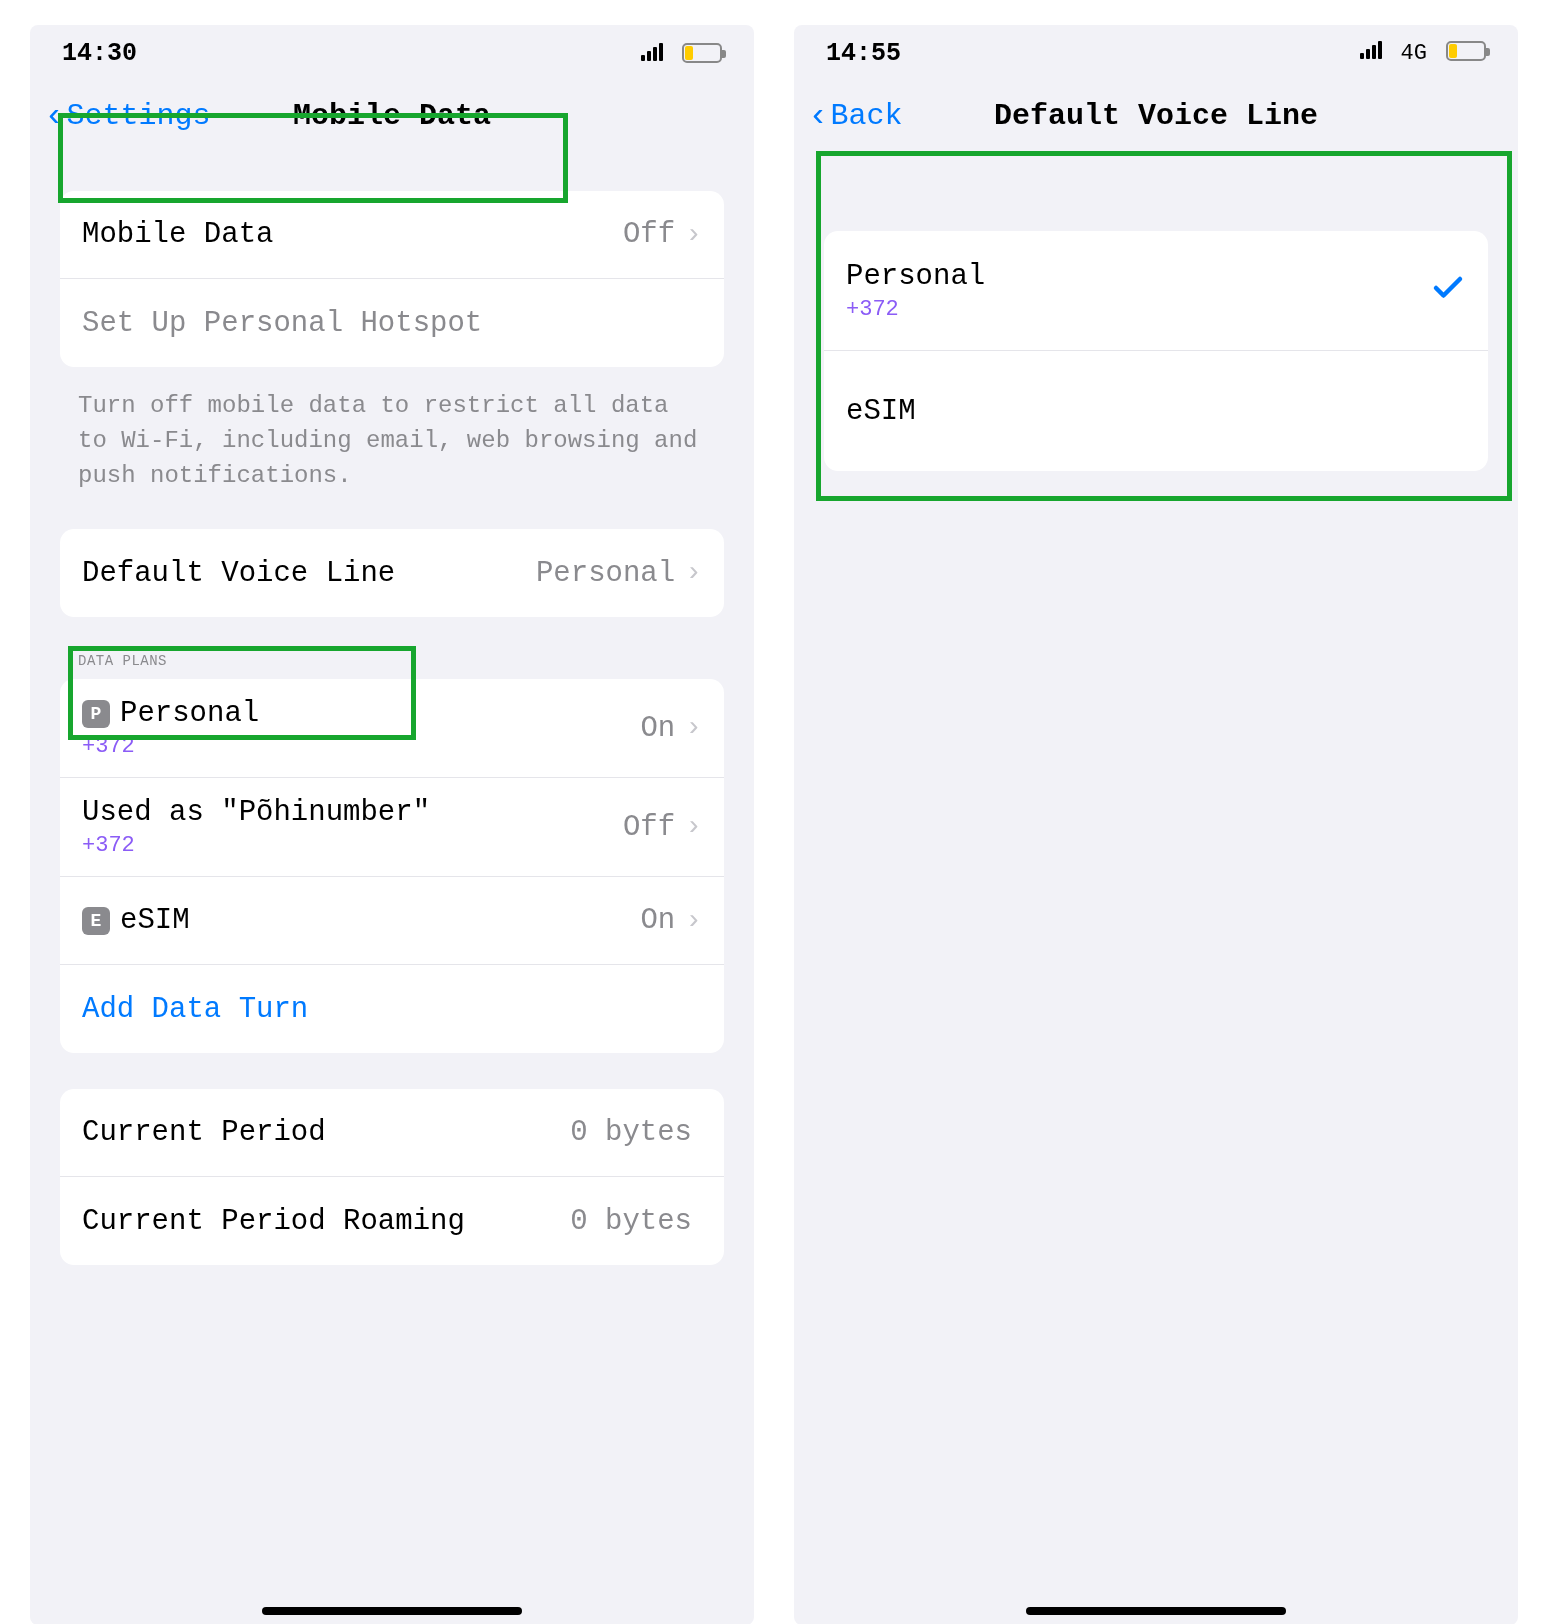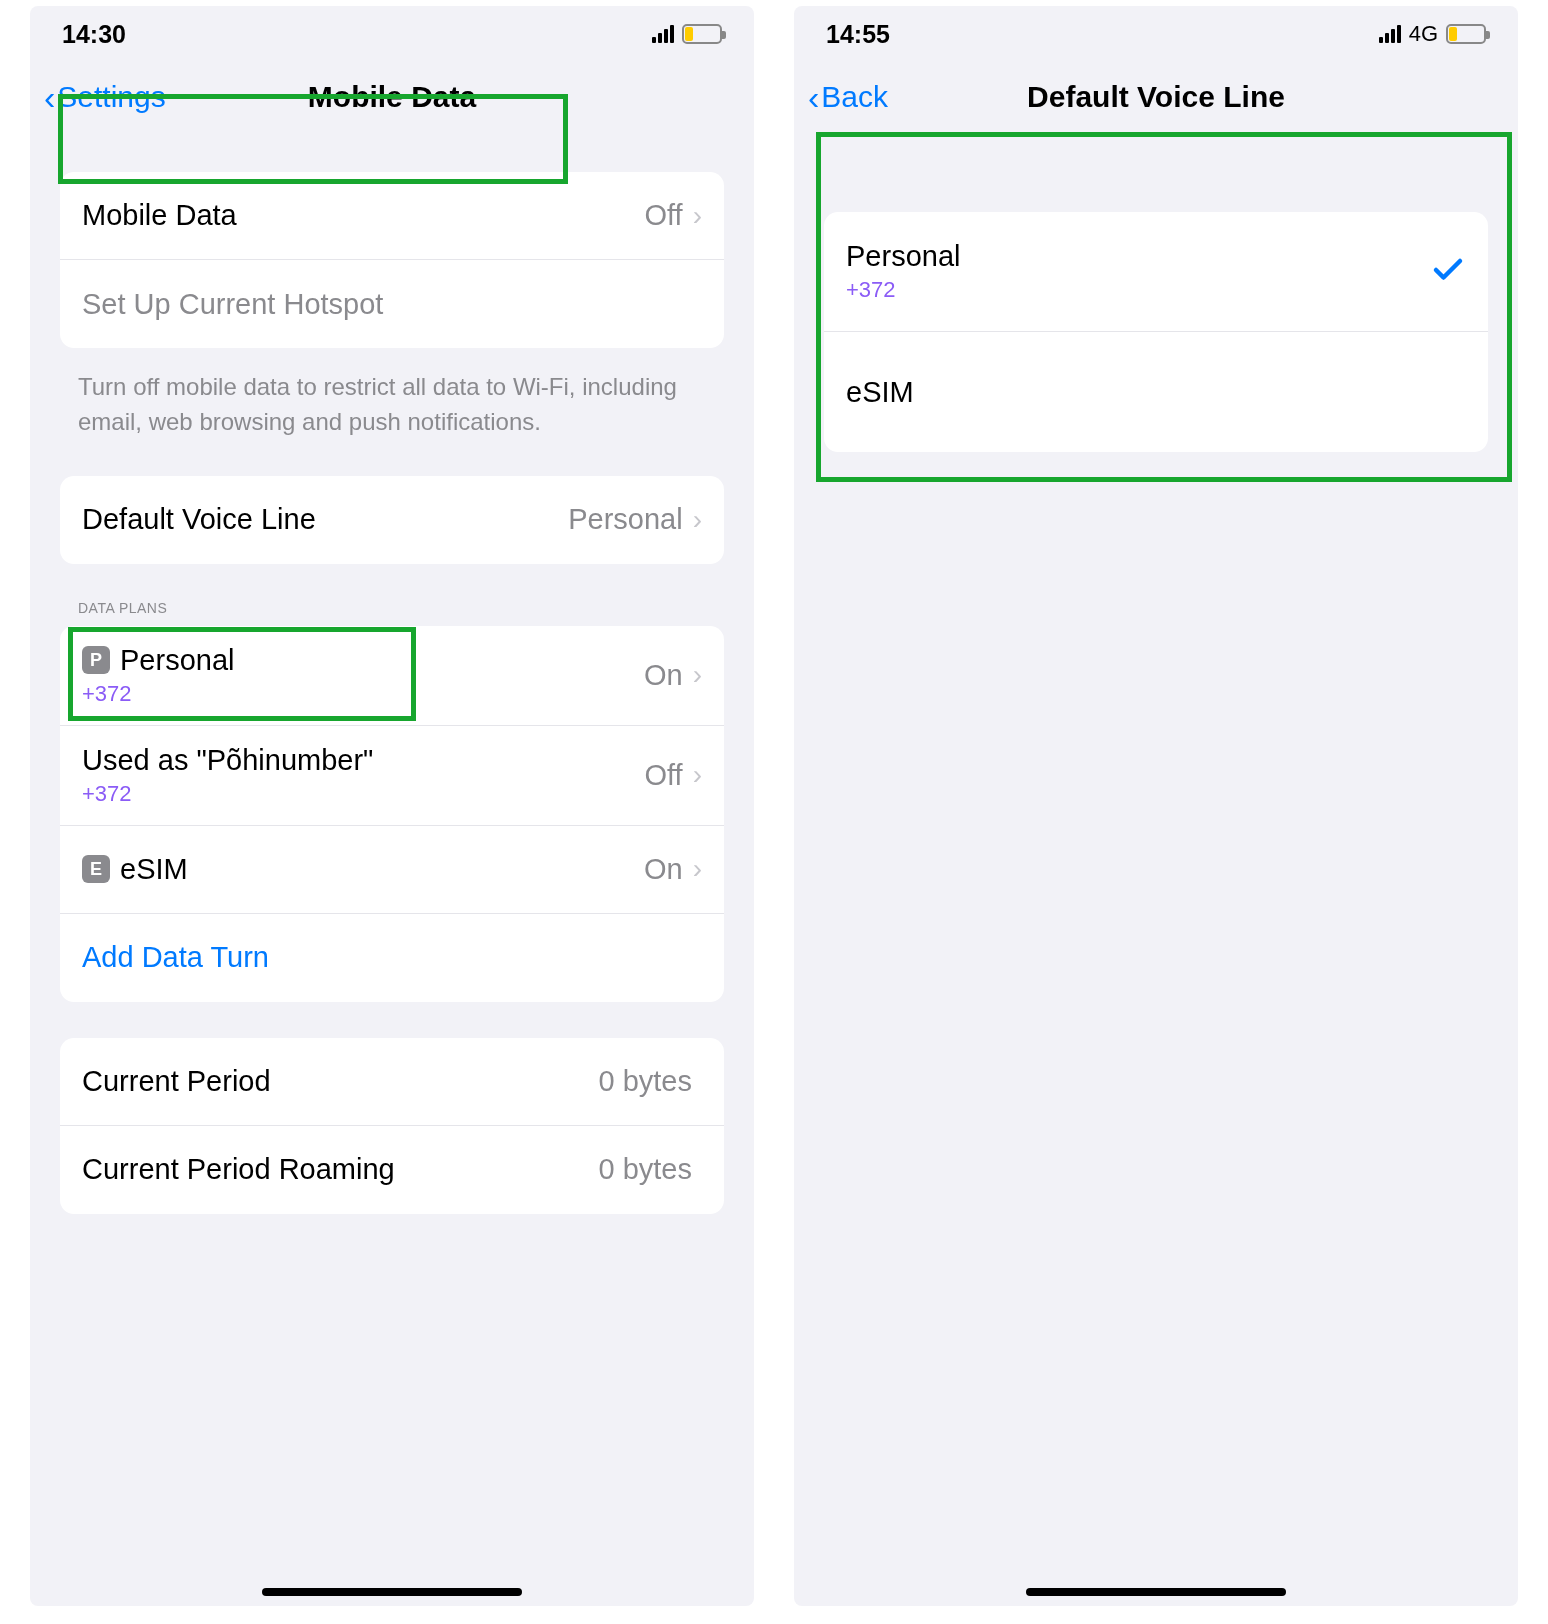--- a/index.html
+++ b/index.html
@@ -10,21 +10,22 @@
     display: flex;
     justify-content: center;
   }
   .canvas {
     position: relative;
     width: 1508px;
     height: 1624px;
     background: #ffffff;
     display: flex;
     gap: 40px;
-    padding: 6px 10px;
+    padding: 25px 10px;
+    font-family: Liberation Mono, monospace;
   }
   .phone {
     width: 740px;
     height: 1600px;
     background: #f2f2f7;
     border-radius: 8px;
     overflow: hidden;
     position: relative;
     display: flex;
     flex-direction: column;
@@ -33,21 +34,21 @@
   .statusbar {
     height: 56px;
     display: flex;
     align-items: center;
     justify-content: space-between;
     padding: 0 32px;
     font-size: 25px;
     font-weight: 600;
     color: #000;
   }
-  .sb-right { display: flex; align-items: center; gap: 8px; }
+  .sb-right { display: flex; gap: 19px; }
   .sb-label { font-size: 22px; font-weight: 500; }
   .signal-icon { display: inline-flex; align-items: flex-end; gap: 2px; height: 18px; }
   .signal-icon span { width: 4px; background:#000; border-radius:1px; }
   .signal-icon span:nth-child(1){height:6px;}
   .signal-icon span:nth-child(2){height:10px;}
   .signal-icon span:nth-child(3){height:14px;}
   .signal-icon span:nth-child(4){height:18px;}
   .battery-icon { width:40px; height:20px; border:2px solid #888; border-radius:5px; position:relative; }
   .battery-icon::after { content:""; position:absolute; right:-6px; top:5px; width:4px; height:8px; background:#888; border-radius:0 2px 2px 0;}
   .battery-fill { position:absolute; left:1px; top:1px; bottom:1px; width:22%; background:#ffcc00; border-radius:2px;}
@@ -152,21 +153,21 @@
       <div class="group">
         <div class="row">
           <div class="row-label">
               <span>Mobile Data</span>
             </div>
           <div class="row-value">Off</div>
           <div class="chev">›</div>
         </div>
         <div class="row disabled">
           <div class="row-label">
-              <span>Set Up Current Hotspot</span>
+              <span>Set Up Personal Hotspot</span>
             </div>
         </div>
       </div>
       <div class="footer-text">Turn off mobile data to restrict all data to Wi-Fi, including email, web browsing and push notifications.</div>
 
       <div class="group" style="position:relative;">
         <div class="row">
           <div class="row-label">
               <span>Default Voice Line</span>
             </div>

